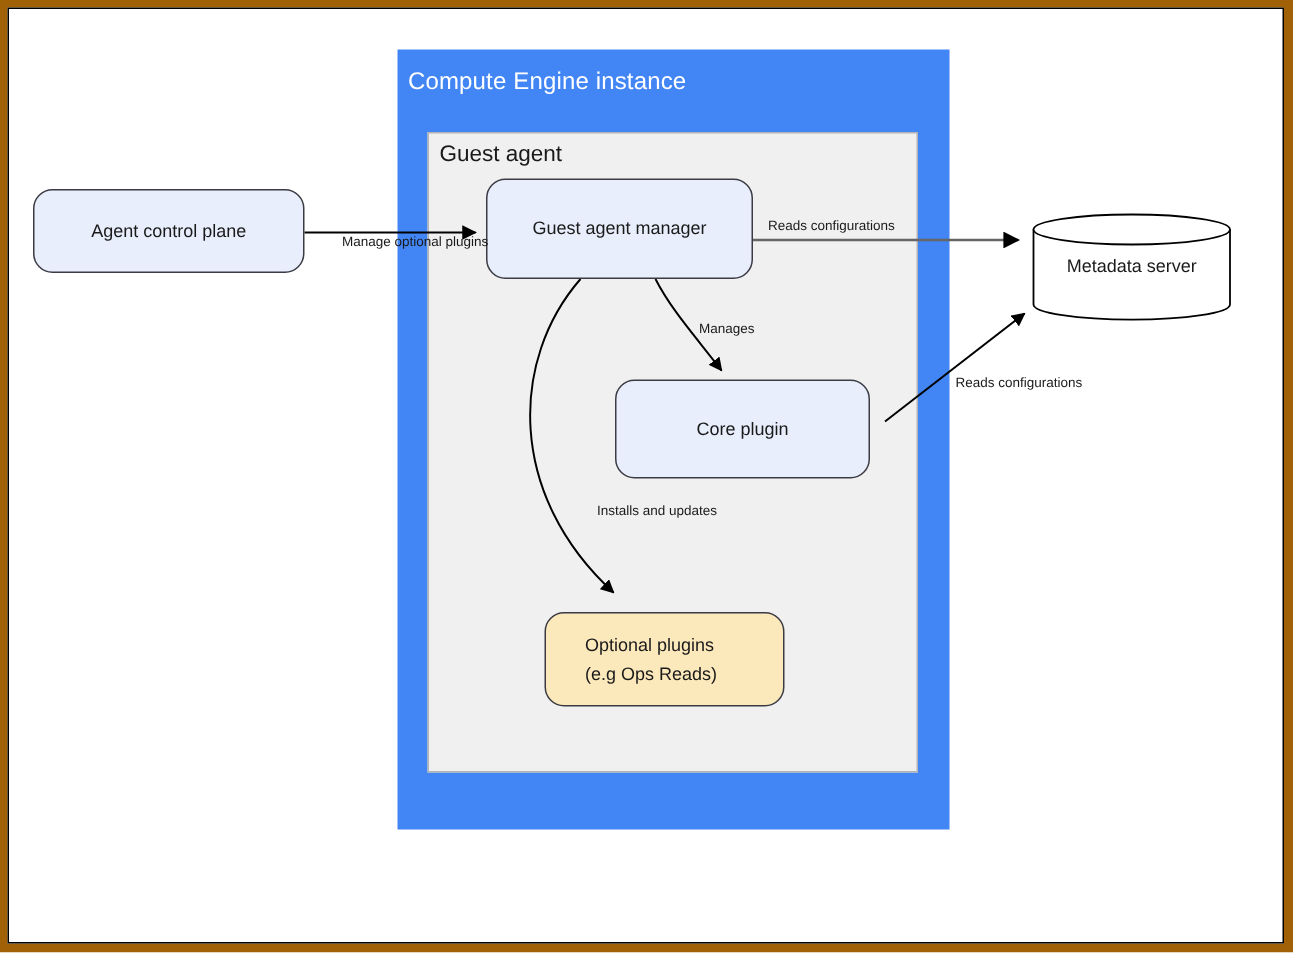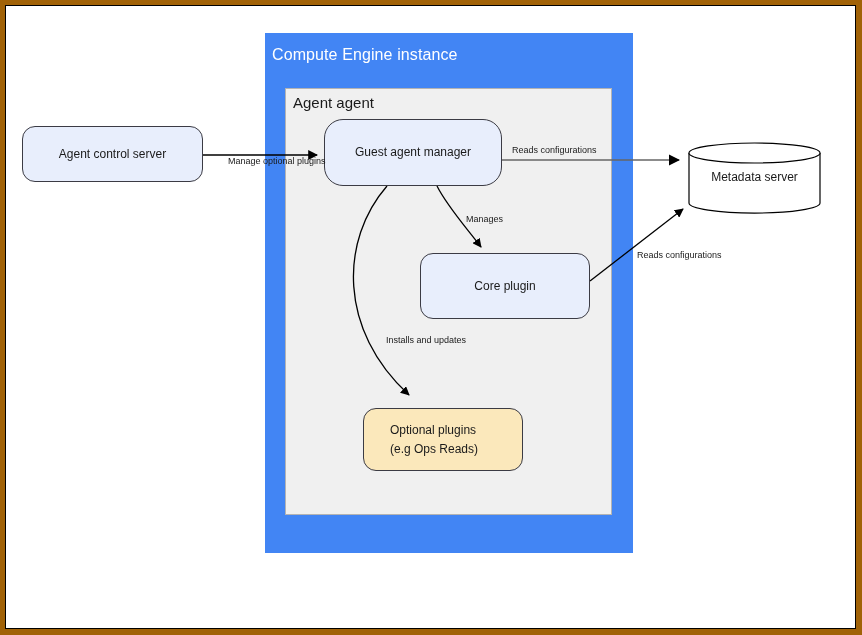--- a/index.html
+++ b/index.html
@@ -96,24 +96,23 @@
     left: 22px;
     top: 126px;
     width: 181px;
     height: 56px;
   }
   .node-guest-agent-manager {
     left: 324px;
     top: 119px;
     width: 178px;
     height: 67px;
-    border-radius: 19px;
   }
   .node-core-plugin {
-    left: 420px;
+    left: 410px;
     top: 253px;
     width: 170px;
     height: 66px;
   }
   .node-optional-plugins {
     left: 363px;
     top: 408px;
     width: 160px;
     height: 63px;
     justify-content: flex-start;
@@ -146,34 +145,34 @@
   .edge-label {
     position: absolute;
     font-size: 9px;
     color: #1a1a1a;
     white-space: nowrap;
   }
   .lbl-manage-optional-plugins { left: 228px; top: 156px; }
   .lbl-reads-config-manager    { left: 512px; top: 145px; }
   .lbl-manages                 { left: 466px; top: 214px; }
   .lbl-reads-config-core       { left: 637px; top: 250px; }
-  .lbl-installs-and-updates    { left: 352px; top: 335px; padding-left: 34px; }
+  .lbl-installs-and-updates    { left: 364px; top: 335px; padding-left: 34px; }
 </style>
 </head>
 <body>
 
 <div id="canvas">
 
   <div class="outer-frame"></div>
 
   <div class="compute-engine-box"></div>
   <div class="compute-engine-title">Compute Engine instance</div>
 
   <div class="guest-agent-box"></div>
-  <div class="guest-agent-title">Agent agent</div>
+  <div class="guest-agent-title">Guest agent</div>
 
   <svg class="svg-layer" viewBox="0 0 862 635" xmlns="http://www.w3.org/2000/svg">
     <defs>
       <marker id="arrow-black" viewBox="0 0 10 10" refX="9" refY="5" markerWidth="7" markerHeight="7" orient="auto-start-reverse">
         <path d="M 0 0 L 10 5 L 0 10 z" fill="#000000"></path>
       </marker>
       <marker id="arrow-gray" viewBox="0 0 10 10" refX="9" refY="5" markerWidth="7" markerHeight="7" orient="auto-start-reverse">
         <path d="M 0 0 L 10 5 L 0 10 z" fill="#000000"></path>
       </marker>
     </defs>
@@ -183,21 +182,21 @@
     <path d="M 502 160 L 679 160" stroke="#666666" stroke-width="1.6" fill="none" marker-end="url(#arrow-gray)"></path>
 
     <path d="M 437 186 C 447 206, 465 226, 481 247" stroke="#000000" stroke-width="1.3" fill="none" marker-end="url(#arrow-black)"></path>
 
     <path d="M 387 186 C 340 240, 338 330, 409 395" stroke="#000000" stroke-width="1.3" fill="none" marker-end="url(#arrow-black)"></path>
 
     <path d="M 590 281 L 683 209" stroke="#000000" stroke-width="1.3" fill="none" marker-end="url(#arrow-black)"></path>
   </svg>
 
   <div class="node node-blue node-agent-control-plane">
-    <span>Agent control server</span>
+    <span>Agent control plane</span>
   </div>
 
   <div class="node node-blue node-guest-agent-manager">
     <span>Guest agent manager</span>
   </div>
 
   <div class="node node-blue node-core-plugin">
     <span>Core plugin</span>
   </div>
 

